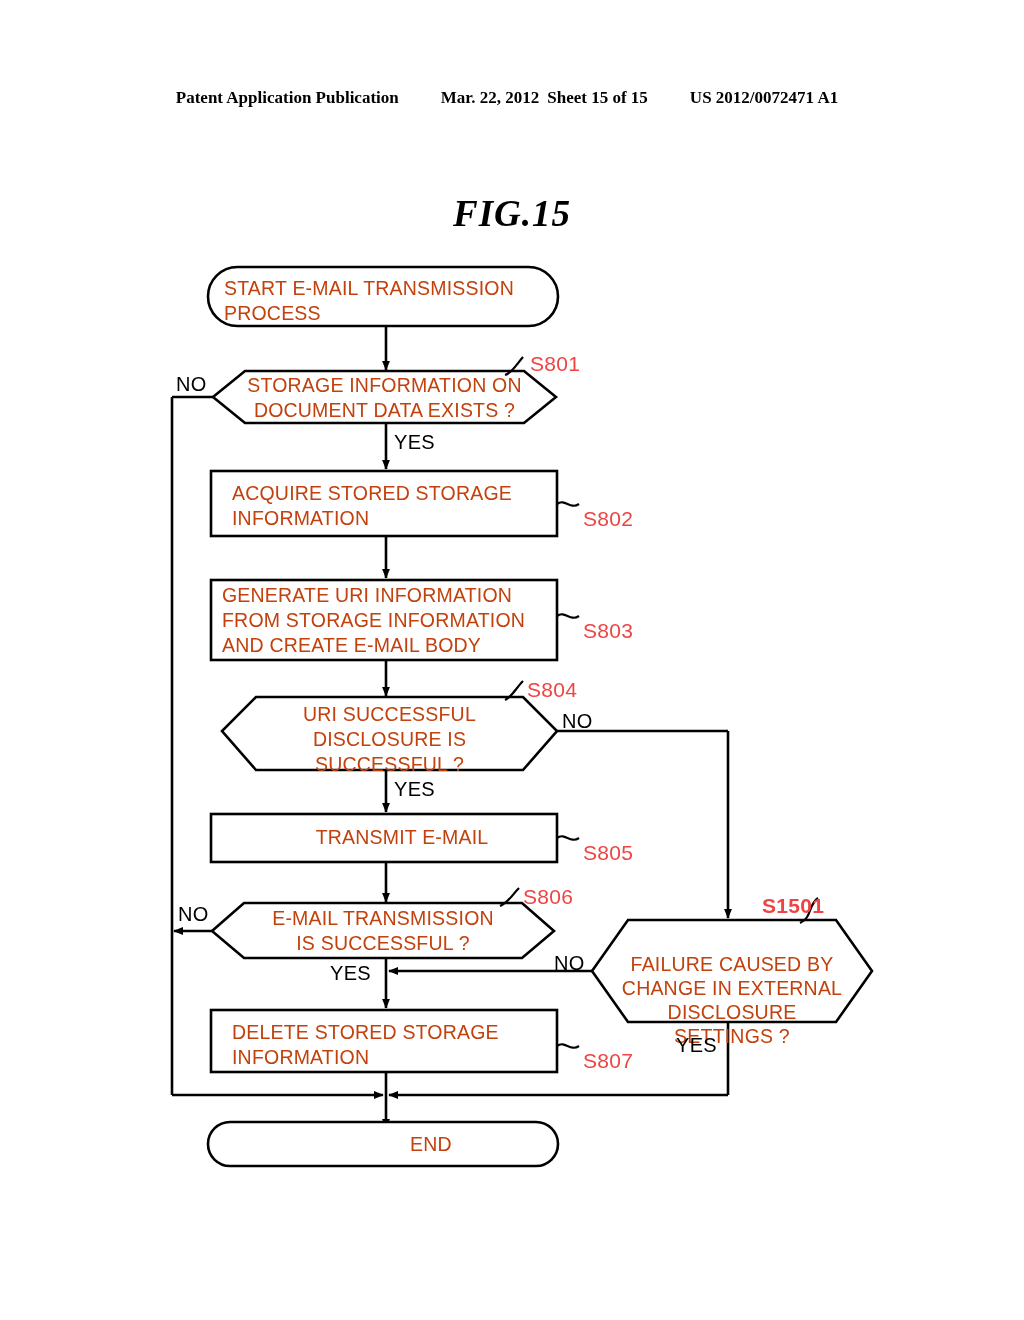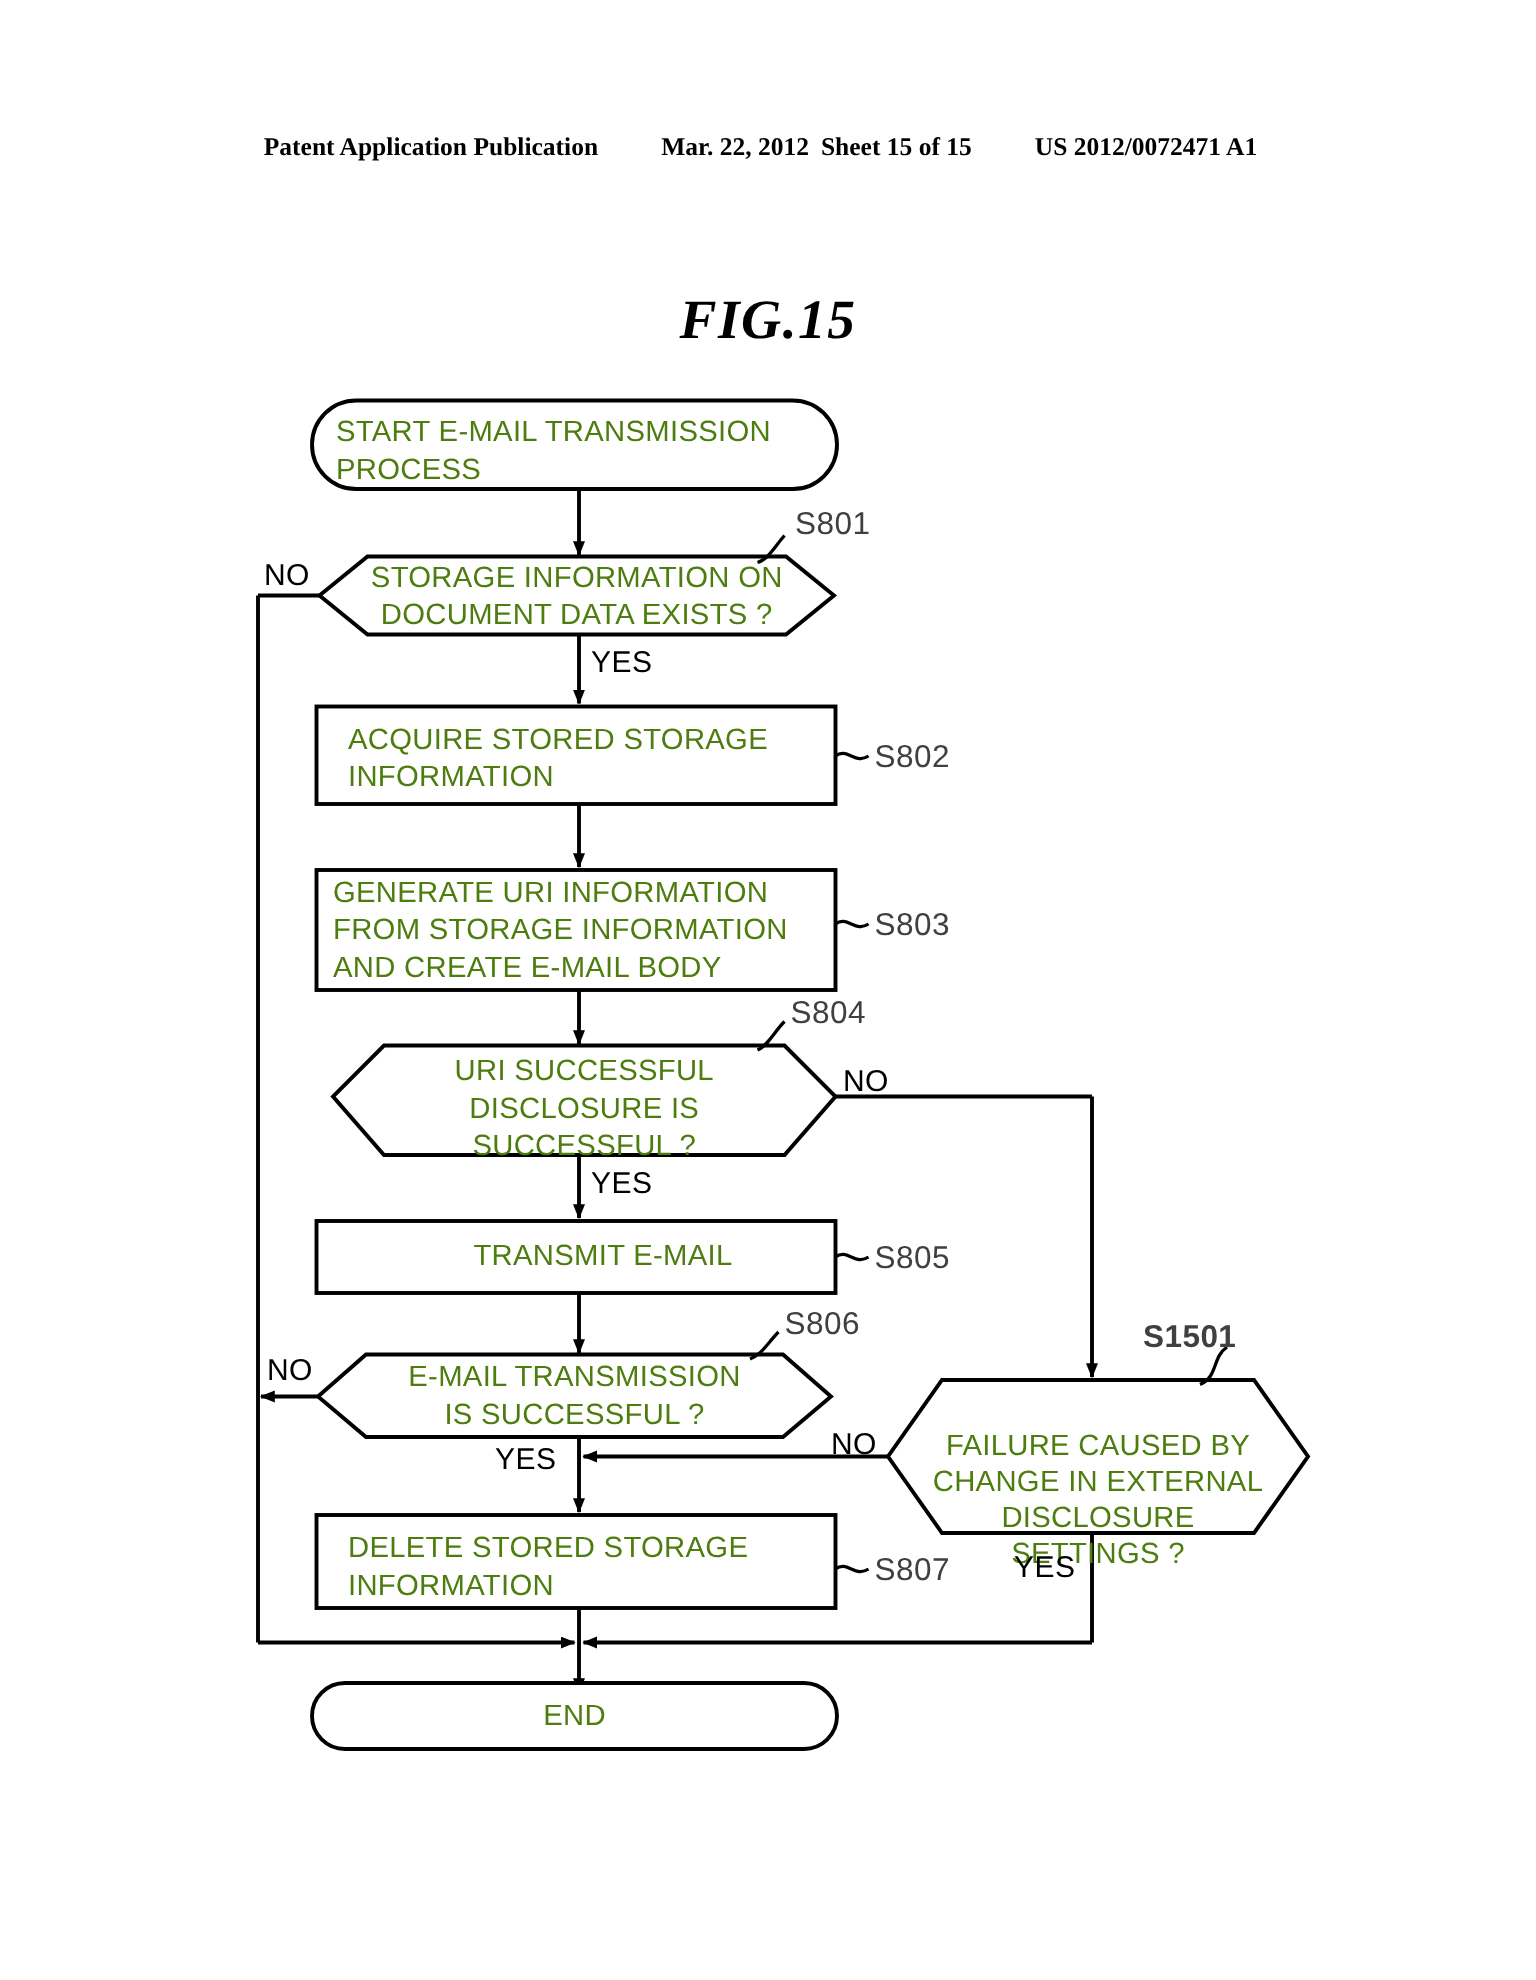--- a/index.html
+++ b/index.html
@@ -67,33 +67,34 @@
   }
 
   
   .node-text {
     position: absolute;
     font-family: "Liberation Sans", sans-serif;
     font-size: 19.5px;
     line-height: 25px;
     letter-spacing: 0.2px;
     white-space: pre;
-    color: #4d7c0f;
+    color: #c2410c;
   }
   .node-text.centered { text-align: center; }
   .node-text.leftal   { text-align: left; }
 
   
   .step-label {
     position: absolute;
     font-family: "Liberation Sans", sans-serif;
     font-size: 21px;
     letter-spacing: 0.3px;
     white-space: nowrap;
-    color: #404040;
+    color: #ef4444;
+    margin-top: 14px;
   }
 
   
   .branch-label {
     position: absolute;
     font-family: "Liberation Sans", sans-serif;
     font-size: 20px;
     letter-spacing: 0.3px;
     white-space: nowrap;
     color: #000;
@@ -208,21 +209,21 @@
 <span>IS SUCCESSFUL ?</span></div>
 
 <div class="node-text centered" style="left:592px; top:931px; width:280px; line-height:24px;margin-top:21px;"><span>FAILURE CAUSED BY</span>
 <span>CHANGE IN EXTERNAL</span>
 <span>DISCLOSURE</span>
 <span>SETTINGS ?</span></div>
 
 <div class="node-text leftal" style="left:232px; top:1020px; width:320px;"><span>DELETE STORED STORAGE</span>
 <span>INFORMATION</span></div>
 
-<div class="node-text centered" style="left:208px; top:1132px; width:350px;"><span>END</span></div>
+<div class="node-text centered" style="left:208px; top:1132px; width:350px;padding-left:48px;"><span>END</span></div>
 
 <div class="step-label" style="left:530px; top:338px;">S801</div>
 <div class="step-label" style="left:583px; top:493px;">S802</div>
 <div class="step-label" style="left:583px; top:605px;">S803</div>
 <div class="step-label" style="left:527px; top:664px;">S804</div>
 <div class="step-label" style="left:583px; top:827px;">S805</div>
 <div class="step-label" style="left:523px; top:871px;">S806</div>
 <div class="step-label" style="left:583px; top:1035px;">S807</div>
 <div class="step-label" style="left:762px; top:880px;font-weight:bold;">S1501</div>
 

